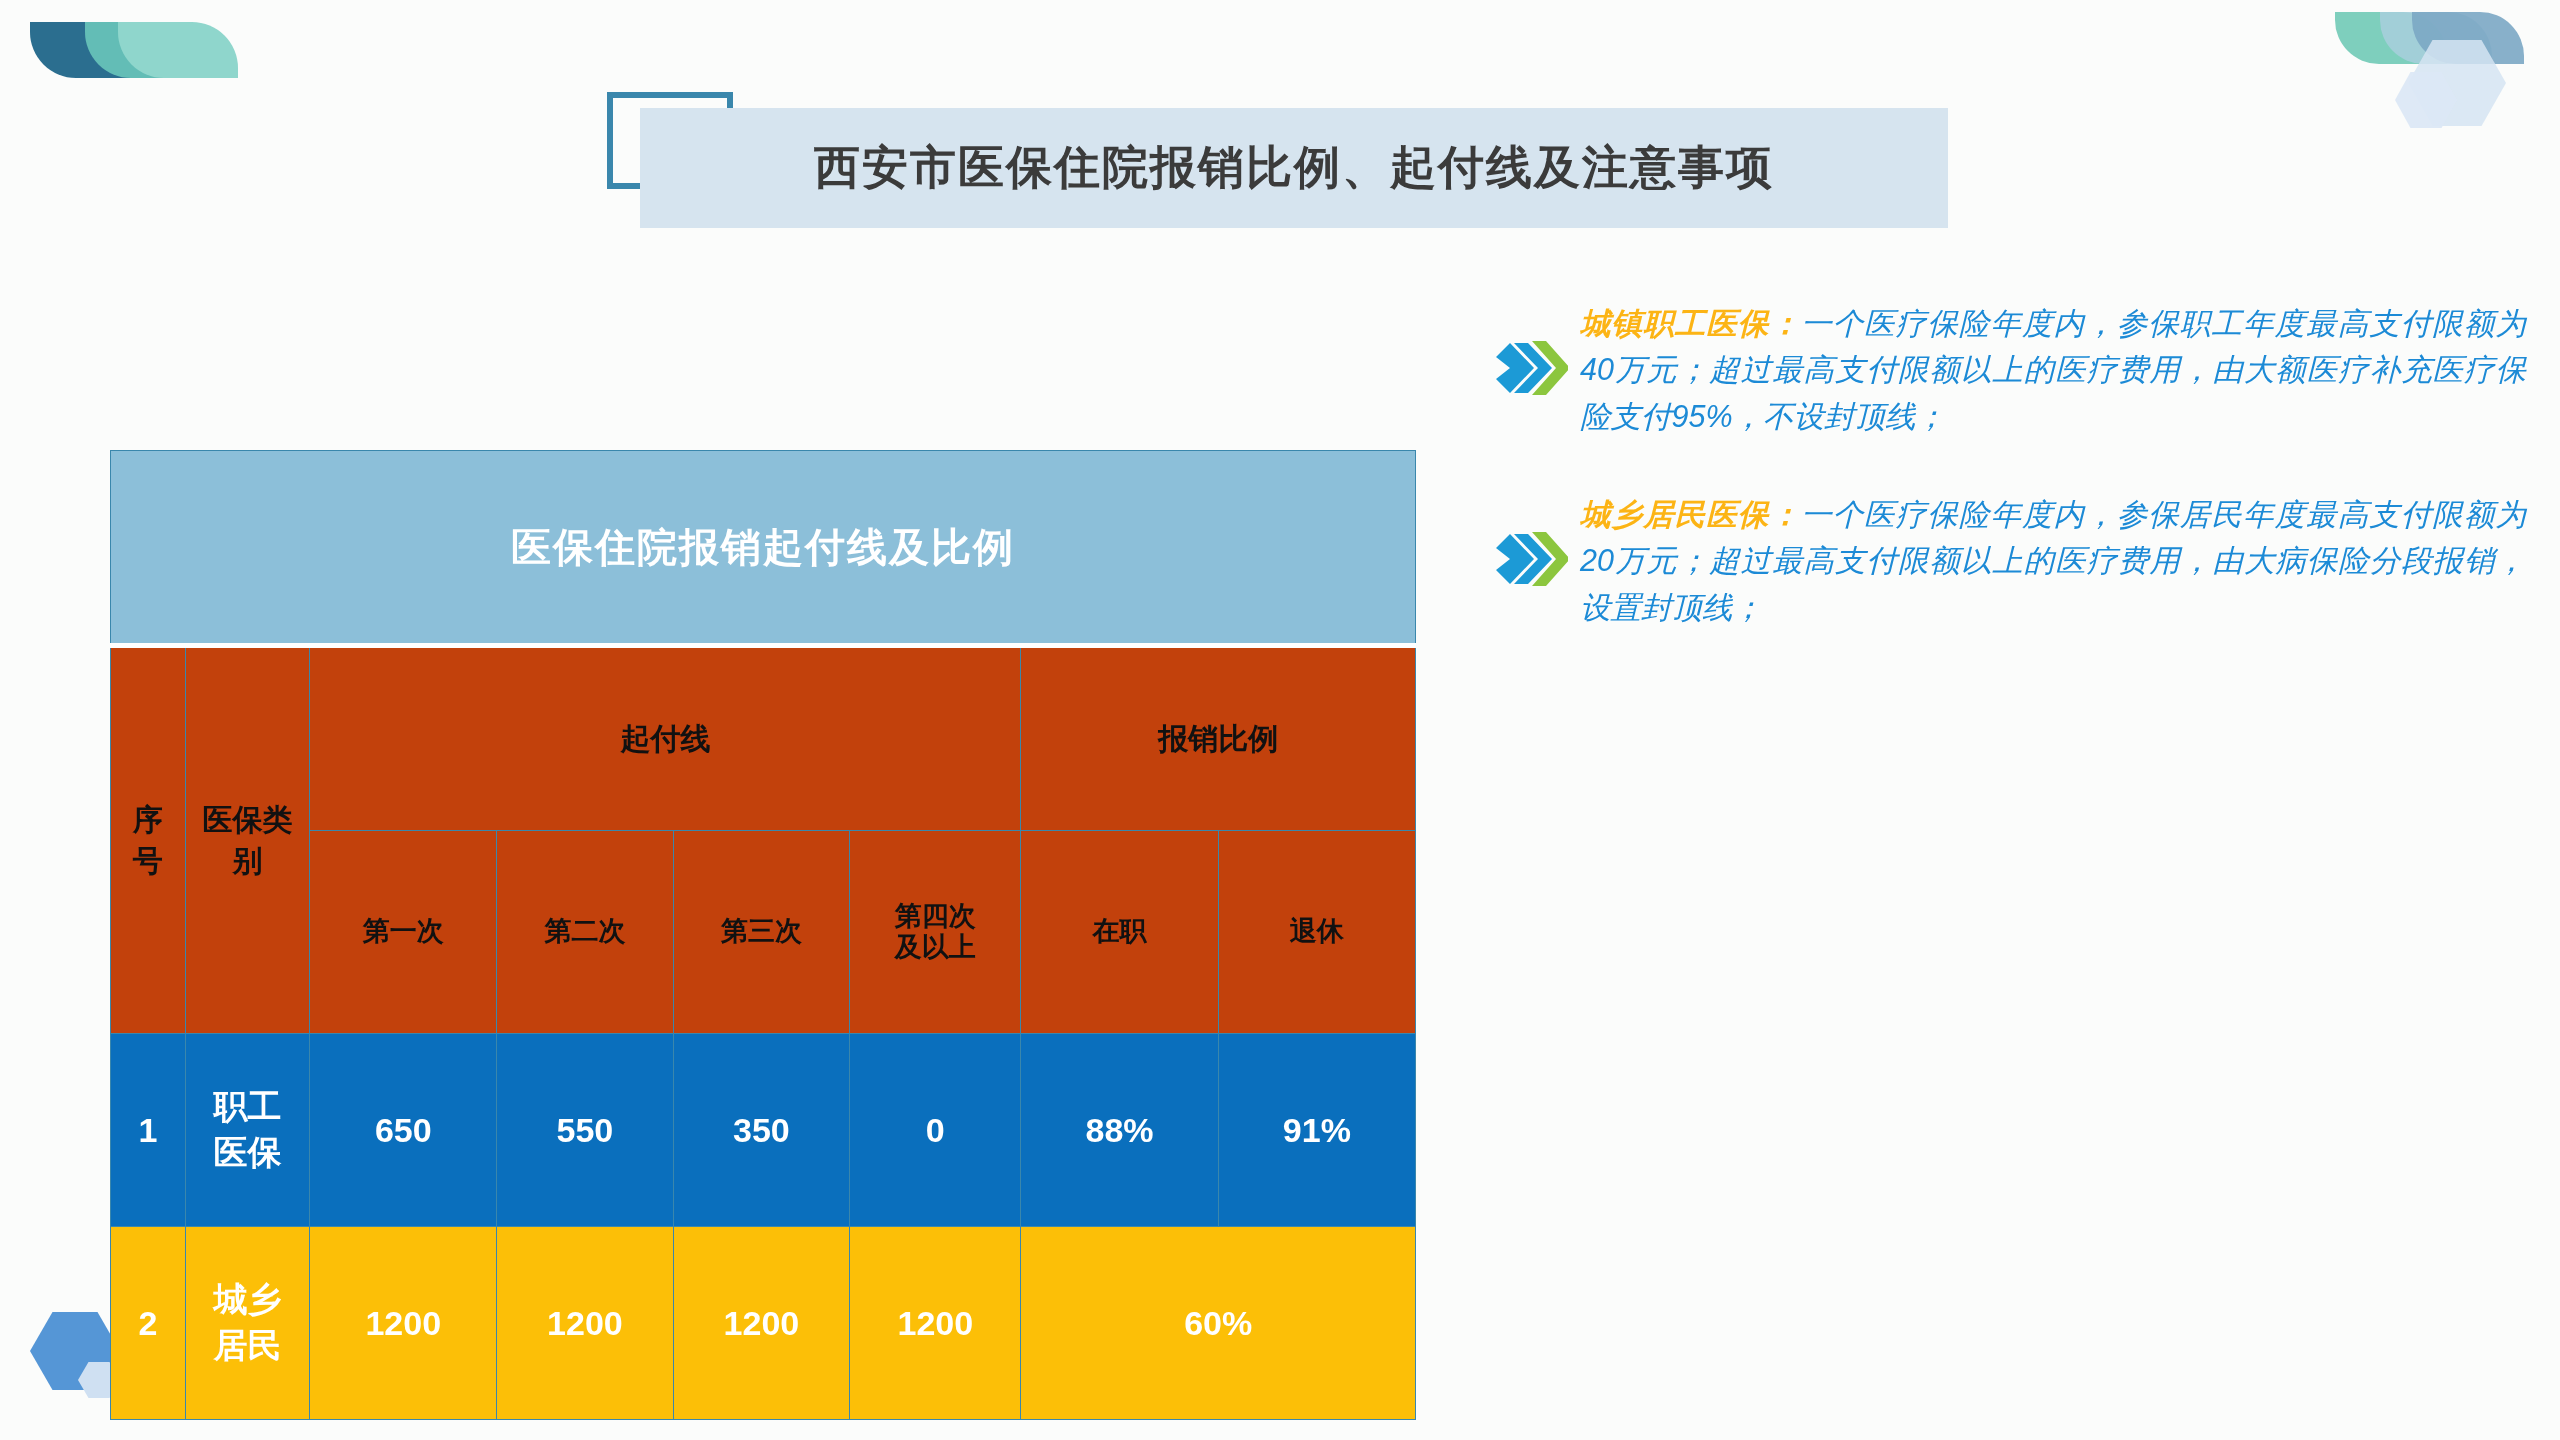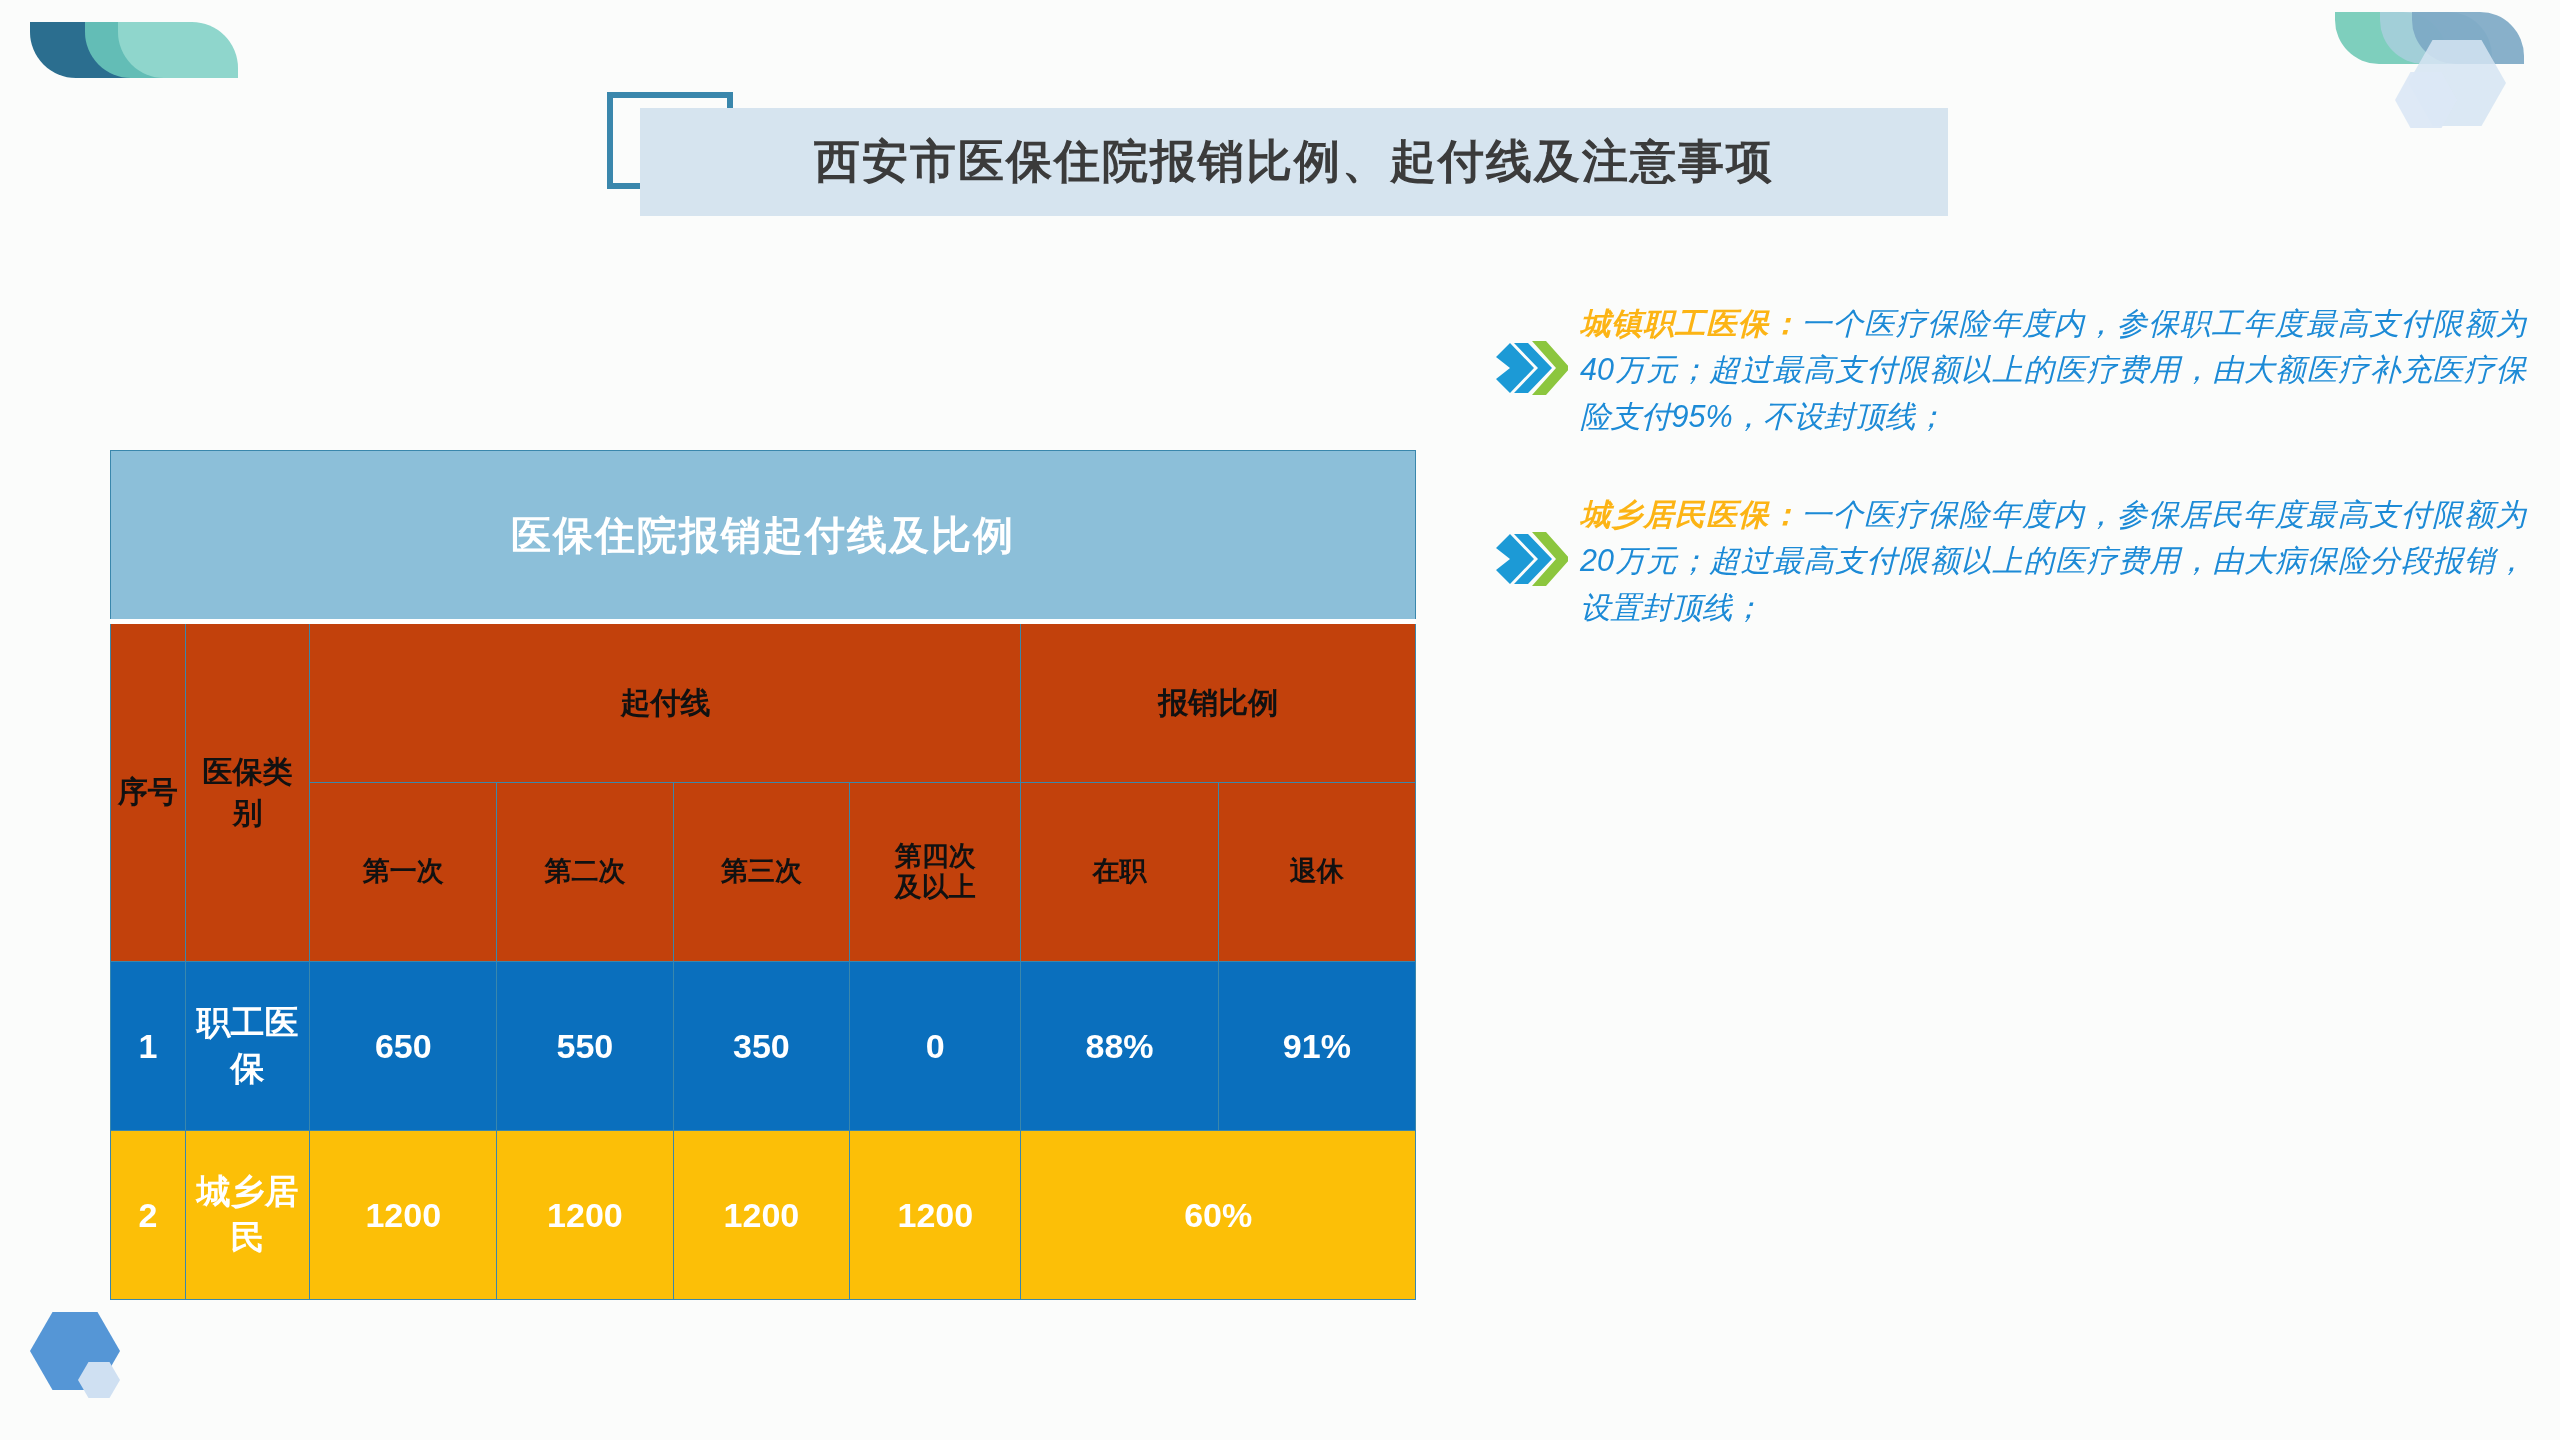--- a/index.html
+++ b/index.html
@@ -77,21 +77,21 @@
   #title-frame {
     position: absolute;
     left: 607px; top: 92px;
     width: 126px; height: 97px;
     border: 6px solid #3a87ac;
     box-sizing: border-box;
   }
   #title-banner {
     position: absolute;
     left: 640px; top: 108px;
-    width: 1308px; height: 108px;
+    width: 1308px; height: 120px;
     background: #d6e4ef;
     display: flex;
     align-items: center;
     justify-content: center;
     font-family: Liberation Serif, serif;
   }
   #title-text {
     color: #3b3b3b;
     font-size: 46px;
     font-weight: bold;
@@ -107,21 +107,21 @@
     width: 1306px;
     border-collapse: collapse;
     table-layout: fixed;
   }
   #data-table td {
     border: 1px solid #3a87ac;
     text-align: center;
     vertical-align: middle;
     font-weight: bold;
     color: #111;
-    padding: 4px;
+    padding: 16px;
   }
   .tbl-title-cell {
     background: #8cbfd9;
     height: 160px;
     color: #ffffff !important;
     font-size: 40px;
     letter-spacing: 2px;
     border-bottom: 5px solid #ffffff !important;
   }
   .hdr {

